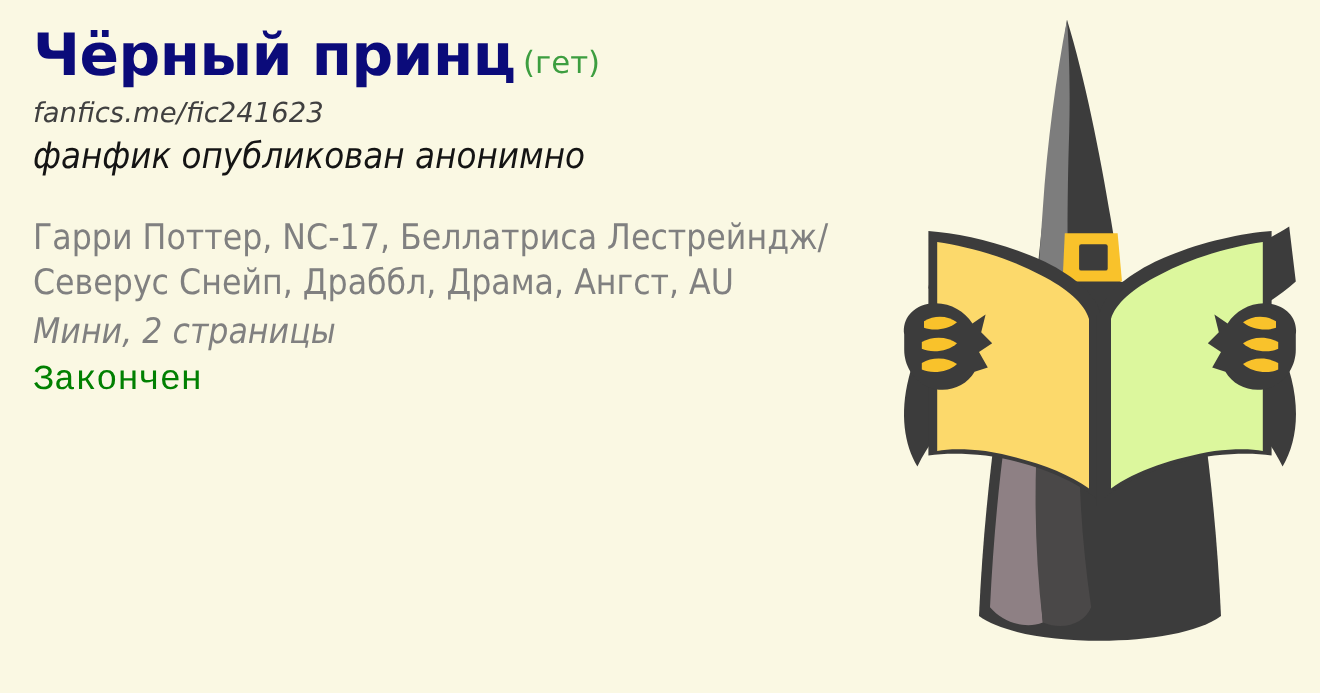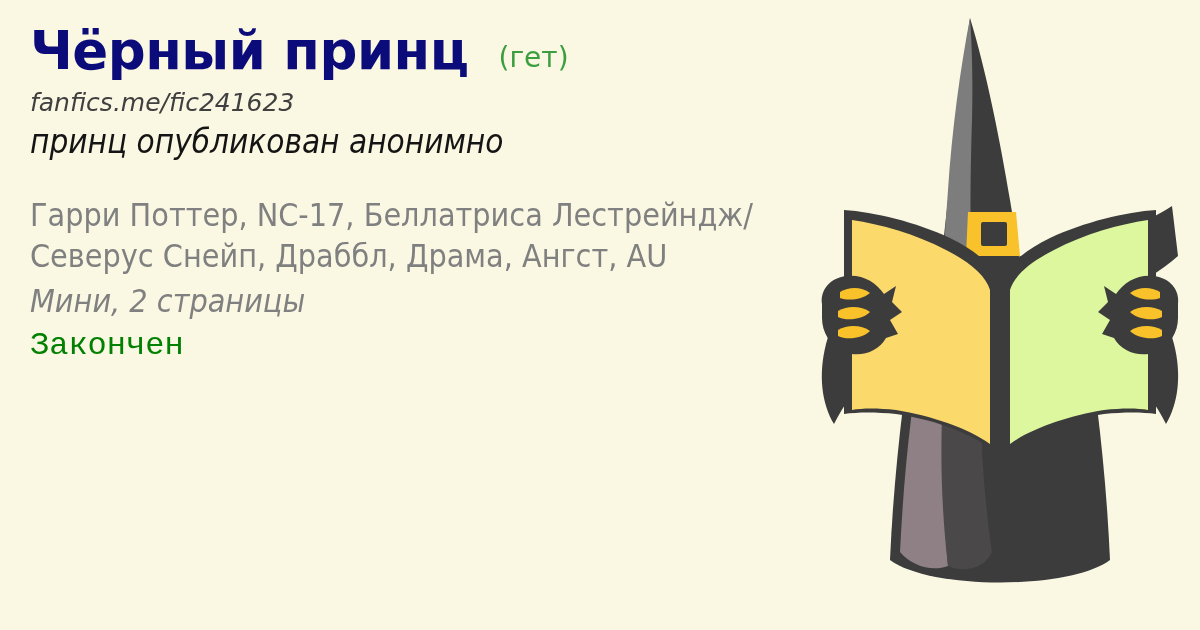--- a/index.html
+++ b/index.html
@@ -27,21 +27,21 @@
   .info {
     position: absolute;
     left: 30px;
     top: 22px;
     width: 800px;
   }
 
   .title-row {
     display: flex;
     align-items: baseline;
-    gap: 30px;
+    gap: 7px;
     line-height: 1.0;
     white-space: nowrap;
   }
 
   .title {
     font-family: "DejaVu Sans", "Liberation Sans", sans-serif;
     font-weight: bold;
     font-size: 53px;
     letter-spacing: -0.5px;
     color: #0B0B7A;
@@ -127,21 +127,21 @@
 
   <div class="info">
 
     <div class="title-row">
       <span class="title">Чёрный принц</span>
       <span class="title-genre">(гет)</span>
     </div>
 
     <div class="url">fanfics.me/fic241623</div>
 
-    <div class="author-line">принц опубликован анонимно</div>
+    <div class="author-line">фанфик опубликован анонимно</div>
 
     <div class="meta">
       <div class="meta-tags">Гарри Поттер, NC-17, Беллатриса Лестрейндж/Северус Снейп, Драббл, Драма, Ангст, AU</div>
       <div class="meta-size">Мини, 2 страницы</div>
       <div class="meta-status">Закончен</div>
     </div>
 
   </div>
 
   <div class="illustration">

